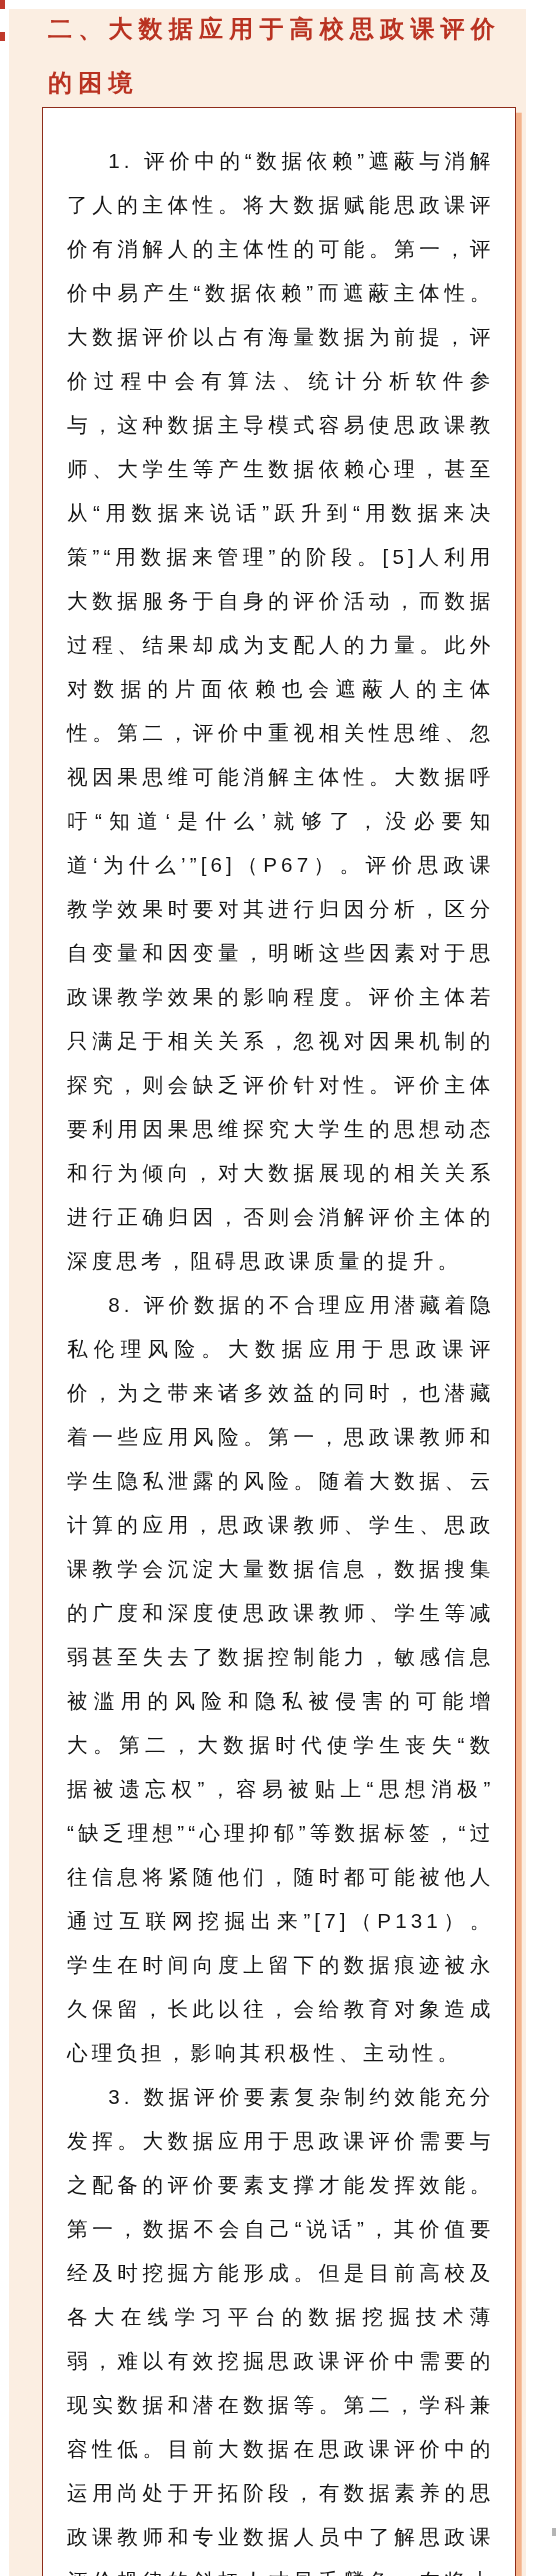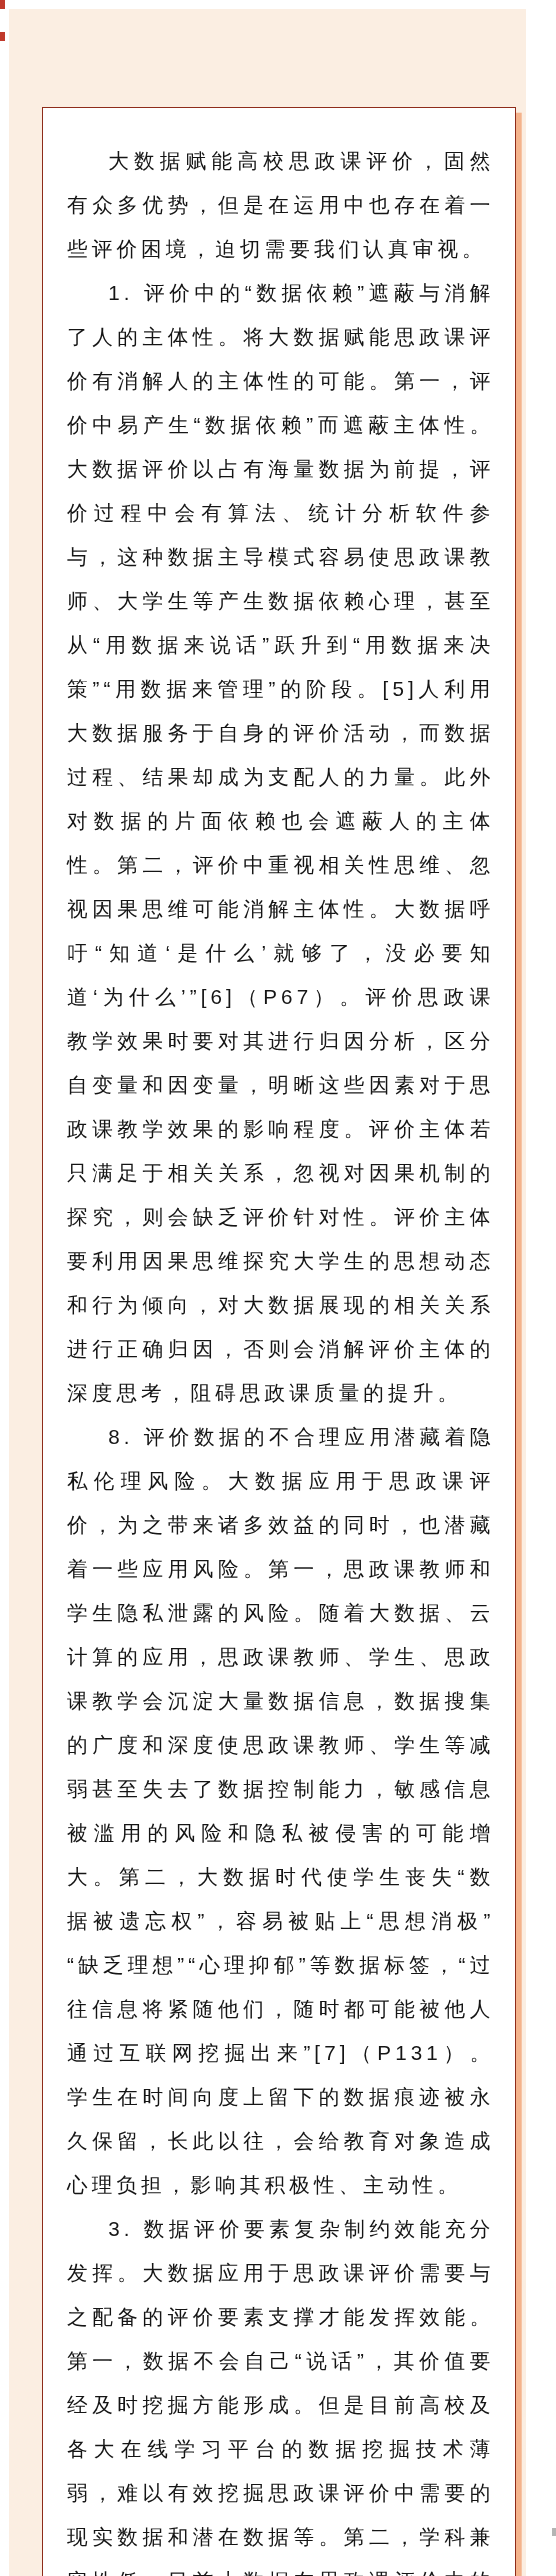--- a/index.html
+++ b/index.html
@@ -54,25 +54,25 @@
 </head>
 <body>
 
 <div class="page">
 
   <div class="cream-panel"></div>
 
   <div class="edge-mark m1"></div>
   <div class="edge-mark m2"></div>
 
+  <h1 class="article-title">二、大数据应用于高校思政课评价的困境</h1>
 
   <div class="content-box">
     <div class="article-body">
 
-      <p><strong></strong><span>大数据赋能高校思政课评价，固然有众多优势，但是在运用中也存在着一些评价困境，迫切需要我们认真审视。</span></p>
 
       <p><strong>1. 评价中的“数据依赖”遮蔽与消解了人的主体性。</strong><span>将大数据赋能思政课评价有消解人的主体性的可能。第一，评价中易产生“数据依赖”而遮蔽主体性。大数据评价以占有海量数据为前提，评价过程中会有算法、统计分析软件参与，这种数据主导模式容易使思政课教师、大学生等产生数据依赖心理，甚至从“用数据来说话”跃升到“用数据来决策”“用数据来管理”的阶段。[5]人利用大数据服务于自身的评价活动，而数据过程、结果却成为支配人的力量。此外对数据的片面依赖也会遮蔽人的主体性。第二，评价中重视相关性思维、忽视因果思维可能消解主体性。大数据呼吁“知道‘是什么’就够了，没必要知道‘为什么’”[6]（P67）。评价思政课教学效果时要对其进行归因分析，区分自变量和因变量，明晰这些因素对于思政课教学效果的影响程度。评价主体若只满足于相关关系，忽视对因果机制的探究，则会缺乏评价针对性。评价主体要利用因果思维探究大学生的思想动态和行为倾向，对大数据展现的相关关系进行正确归因，否则会消解评价主体的深度思考，阻碍思政课质量的提升。</span></p>
 
       <p><strong>8. 评价数据的不合理应用潜藏着隐私伦理风险。</strong><span>大数据应用于思政课评价，为之带来诸多效益的同时，也潜藏着一些应用风险。第一，思政课教师和学生隐私泄露的风险。随着大数据、云计算的应用，思政课教师、学生、思政课教学会沉淀大量数据信息，数据搜集的广度和深度使思政课教师、学生等减弱甚至失去了数据控制能力，敏感信息被滥用的风险和隐私被侵害的可能增大。第二，大数据时代使学生丧失“数据被遗忘权”，容易被贴上“思想消极”“缺乏理想”“心理抑郁”等数据标签，“过往信息将紧随他们，随时都可能被他人通过互联网挖掘出来”[7]（P131）。学生在时间向度上留下的数据痕迹被永久保留，长此以往，会给教育对象造成心理负担，影响其积极性、主动性。</span></p>
 
       <p><strong>3. 数据评价要素复杂制约效能充分发挥。</strong><span>大数据应用于思政课评价需要与之配备的评价要素支撑才能发挥效能。第一，数据不会自己“说话”，其价值要经及时挖掘方能形成。但是目前高校及各大在线学习平台的数据挖掘技术薄弱，难以有效挖掘思政课评价中需要的现实数据和潜在数据等。第二，学科兼容性低。目前大数据在思政课评价中的运用尚处于开拓阶段，有数据素养的思政课教师和专业数据人员中了解思政课评价规律的斜杠人才凤毛麟角，在将大数据赋能思政课评价时有力不从心之感，思政课建设与大数据学科的融合度不高，难以充分发挥大数据的评价效能。第三，各部门间缺少互联互通。目前，关于思政课教师、学生、思政课教学等相关数据基本处于分而治之的状态，不同部门都有各自的运作机制，难以实现数据共享。</span></p>
 
     </div>
   </div>
 

